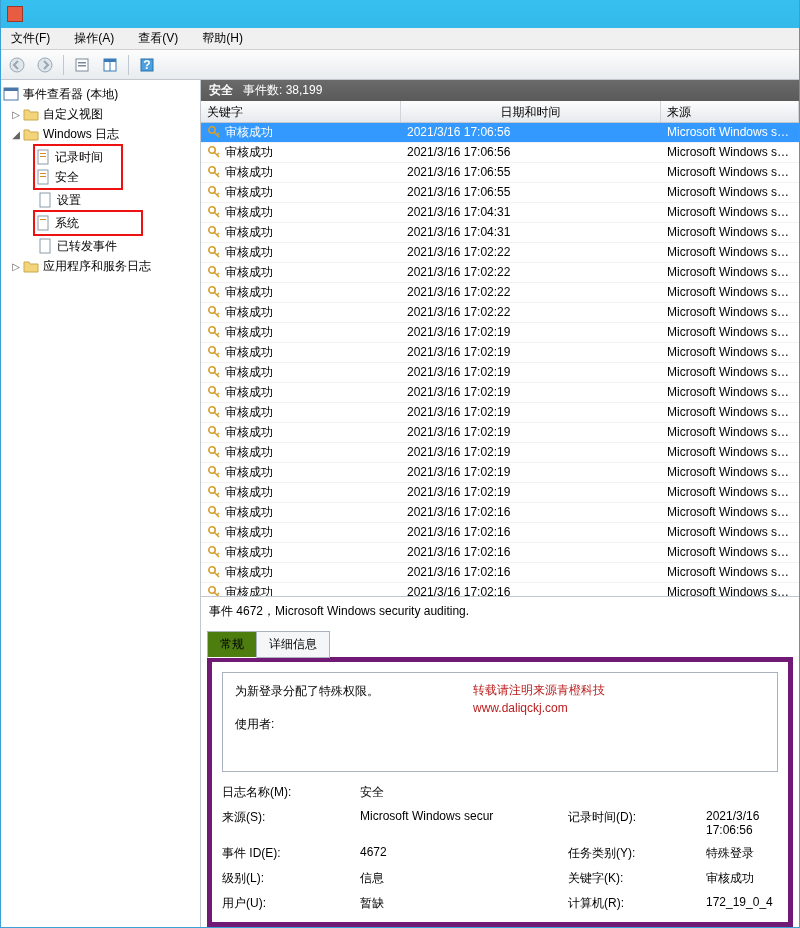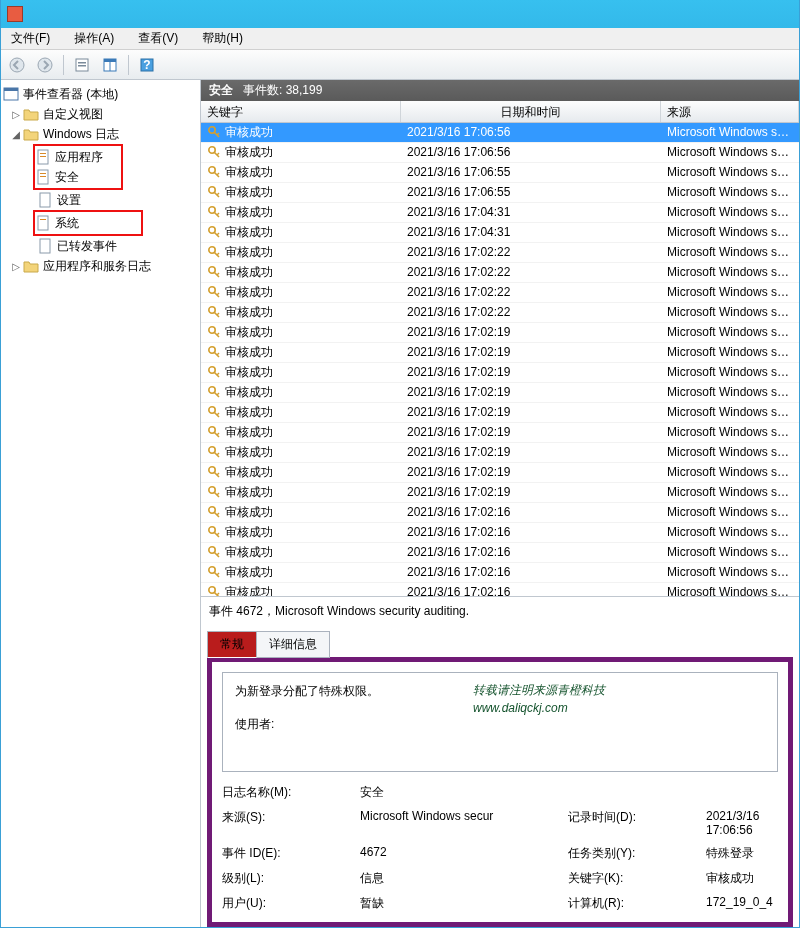--- a/index.html
+++ b/index.html
@@ -27,25 +27,25 @@
 .row .cell{padding:0 6px;overflow:hidden;white-space:nowrap;text-overflow:ellipsis;}
 .row .cell.kw{width:200px;display:flex;align-items:center;gap:4px;}
 .row .cell.dt{width:260px;}
 .row .cell.src{flex:1;}
 .row.sel{background:#3399ff;color:#fff;}
 .key-ico{width:14px;height:14px;display:inline-block;}
 .details{border-top:1px solid #c0c7cf;background:#fff;display:flex;flex-direction:column;justify-content:space-between;}
 .det-title{padding:6px 8px 10px;}
 .tabs{display:flex;padding-left:6px;}
 .tab{padding:4px 12px;border:1px solid #aab2bd;background:#f4f6f8;position:relative;top:1px;}
-.tab.active{background:#b91c1c;border-bottom:1px solid #fff;}
+.tab.active{background:#4d7c0f;border-bottom:1px solid #fff;}
 .tab + .tab{border-left:none;}
 .det-body{border:5px solid #701a75;margin:0 6px 0 6px;padding:10px;}
 .msgbox{border:1px solid #aab2bd;padding:10px 12px 38px;position:relative;}
-.watermark{position:absolute;color:#14532d;left:250px;top:8px;line-height:1.5;font-style:italic;}
+.watermark{position:absolute;color:#b91c1c;left:250px;top:8px;line-height:1.5;}
 .props{margin-top:12px;display:grid;grid-template-columns:130px 200px 130px 1fr;row-gap:8px;gap:8px;}
 svg{display:block;}
 </style>
 </head>
 <body>
 
 <div class="titlebar">
   <span class="app-icon"></span>
 </div>
 
@@ -124,21 +124,21 @@
     </div>
     <div class="annot" style="margin-left:32px;width:90px">
       <div class="node">
         <span class="ico">
             <svg width="16" height="16">
               <rect x="3" y="1" width="10" height="14" fill="#fff" stroke="#8a9aaa"></rect>
               <rect x="5" y="4" width="6" height="1" fill="#d88b2a"></rect>
               <rect x="5" y="7" width="6" height="1" fill="#d88b2a"></rect>
             </svg>
           </span>
-        <span>应用程序</span>
+        <span>记录时间</span>
       </div>
       <div class="node">
         <span class="ico">
             <svg width="16" height="16">
               <rect x="3" y="1" width="10" height="14" fill="#fff" stroke="#8a9aaa"></rect>
               <rect x="5" y="4" width="6" height="1" fill="#d88b2a"></rect>
               <rect x="5" y="7" width="6" height="1" fill="#d88b2a"></rect>
             </svg>
           </span>
         <span>安全</span>

